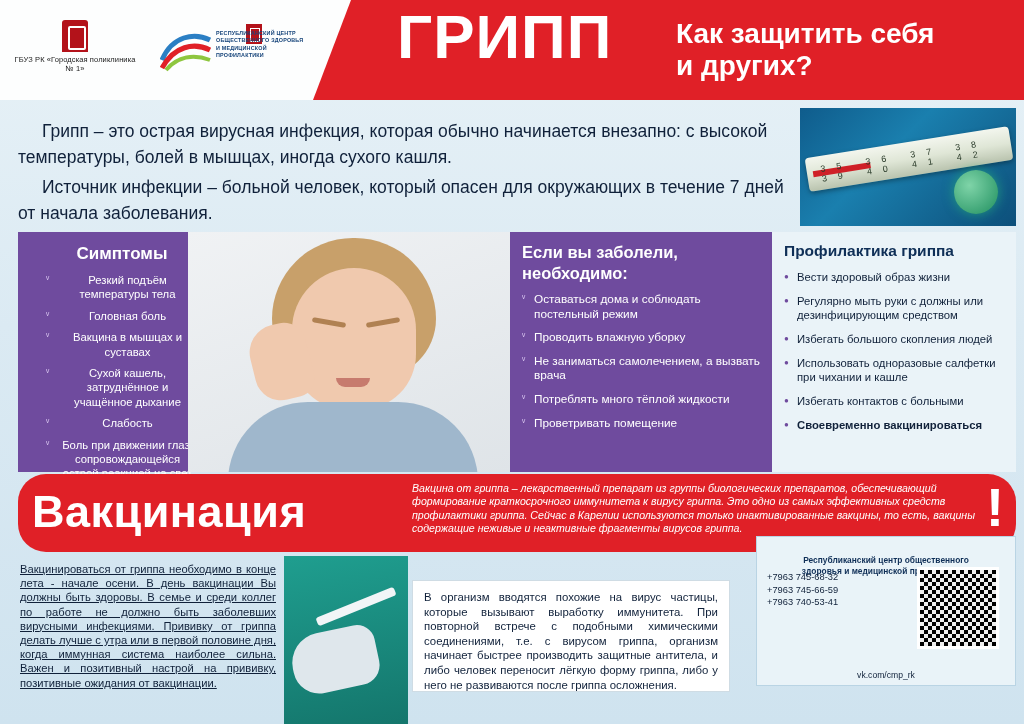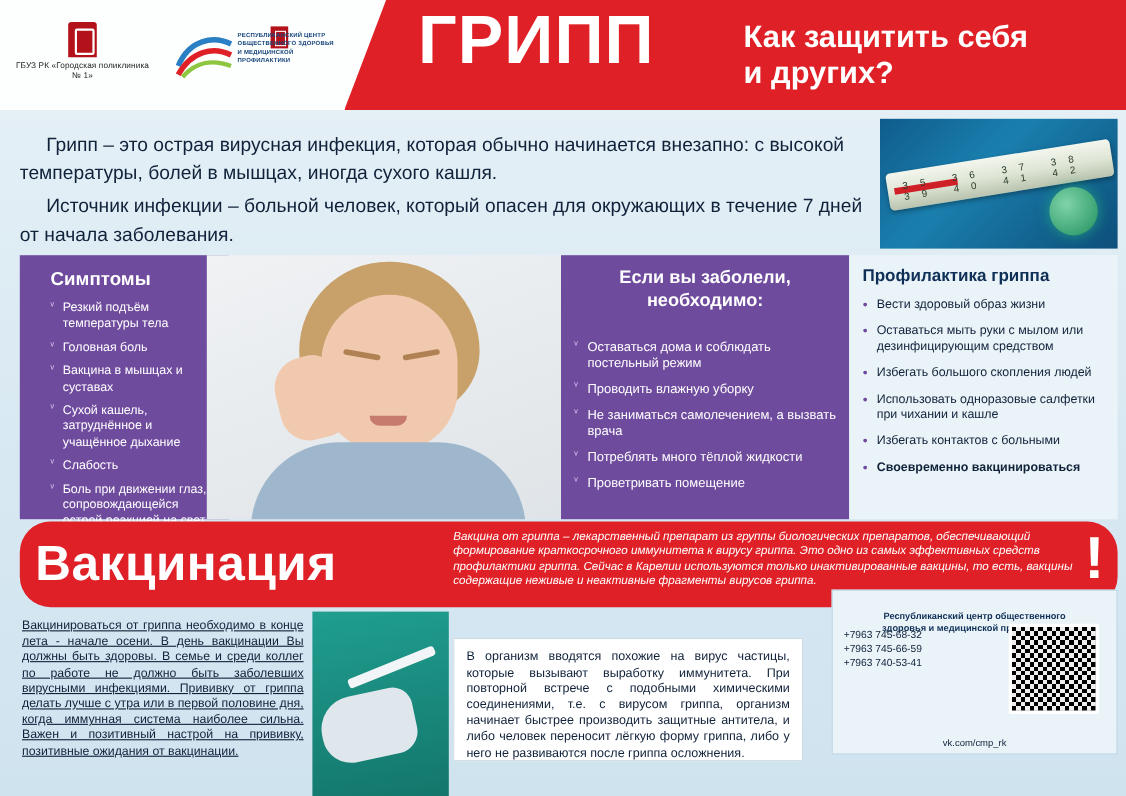--- a/index.html
+++ b/index.html
@@ -54,21 +54,21 @@
   }
   .logo-center-mark{
     position:absolute; left:86px; top:2px; width:16px; height:20px;
     background:#b3121a;
   }
   .logo-center-mark:after{
     content:""; position:absolute; left:4px; top:4px; width:8px; height:12px;
     border:1.5px solid #fff;
   }
   .title-grip {
-    position:absolute; left:380px; top:6px;
+    position:absolute; left:397px; top:6px;
     font-size:62px; line-height:62px; color:#ffffff; font-weight:bold;
     letter-spacing:1px;
   }
   .title-sub {
     position:absolute; left:676px; top:18px; width:340px;
     color:#ffffff; font-size:28px; line-height:32px; font-weight:bold;
   }
   .title-sub .l2 { display:block; }
   
   .intro {
@@ -97,21 +97,21 @@
     background:#cf2027;
   }
   .virus{
     position:absolute; right:18px; top:62px; width:44px; height:44px;
     border-radius:50%; background:radial-gradient(circle at 35% 35%,#7fd4a8,#1f8f5f);
     box-shadow:0 0 12px rgba(40,180,120,.7);
   }
   
   .col-symptoms{
     position:absolute; left:18px; top:232px; width:190px; height:240px;
-    background:#6f4b9e; color:#fff; padding:12px 10px 10px 28px;
+    background:#6f4b9e; color:#fff; padding:12px 10px 10px 28px;text-align:center;
   }
   .col-symptoms h3{ font-size:17px; margin-bottom:9px; font-weight:bold; }
   .col-symptoms ul{ list-style:none; }
   .col-symptoms li{
     font-size:11.3px; line-height:14.4px; margin-bottom:7px; padding-left:11px;
     position:relative;
   }
   .col-symptoms li:before{
     content:"ᵛ"; position:absolute; left:0; top:-1px; font-size:10px; color:#d9c6f0;
   }
@@ -143,21 +143,21 @@
   }
   .w-hand{
     position:absolute; left:64px; top:92px; width:58px; height:76px;
     background:#f0c9ae; border-radius:28px 22px 18px 26px; transform:rotate(-14deg);
   }
   .col-ill{
     position:absolute; left:510px; top:232px; width:262px; height:240px;
     background:#6f4b9e; color:#fff; padding:10px 12px;
   }
   .col-ill h3{
-    font-size:16.5px; text-align:center; line-height:21px; margin-bottom:24px;
+    font-size:16.5px; text-align:left; line-height:21px; margin-bottom:8px;
     font-weight:bold;
   }
   .col-ill ul{ list-style:none; }
   .col-ill li{
     font-size:11.8px; line-height:14.6px; margin-bottom:9px; padding-left:12px;
     position:relative;
   }
   .col-ill li:before{
     content:"ᵛ"; position:absolute; left:0; top:-1px; font-size:10px; color:#d9c6f0;
   }
@@ -323,21 +323,21 @@
       <li>Не заниматься самолечением, а вызвать врача</li>
       <li>Потреблять много тёплой жидкости</li>
       <li>Проветривать помещение</li>
     </ul>
   </div>
 
   <div class="col-prof">
     <h3>Профилактика гриппа</h3>
     <ul>
       <li>Вести здоровый образ жизни</li>
-      <li>Оставаться мыть руки с мылом или дезинфицирующим средством</li>
+      <li>Регулярно мыть руки с должны или дезинфицирующим средством</li>
       <li>Избегать большого скопления людей</li>
       <li>Использовать одноразовые салфетки при чихании и кашле</li>
       <li>Избегать контактов с больными</li>
       <li class="bold">Своевременно вакцинироваться</li>
     </ul>
   </div>
 
   <div class="vband">
     <h2>Вакцинация</h2>
     <div class="vband-text">Вакцина от гриппа – лекарственный препарат из группы биологических препаратов, обеспечивающий формирование краткосрочного иммунитета к вирусу гриппа. Это одно из самых эффективных средств профилактики гриппа. Сейчас в Карелии используются только инактивированные вакцины, то есть, вакцины содержащие неживые и неактивные фрагменты вирусов гриппа.</div>

